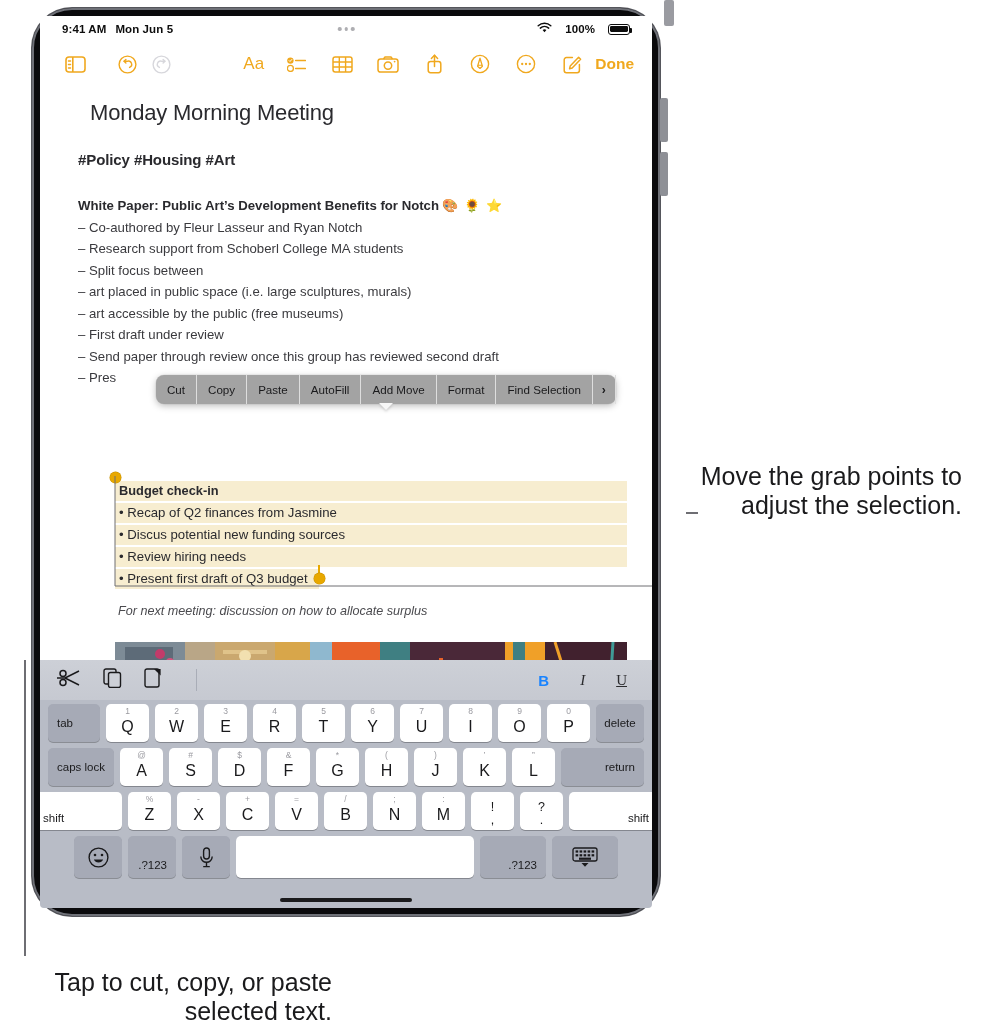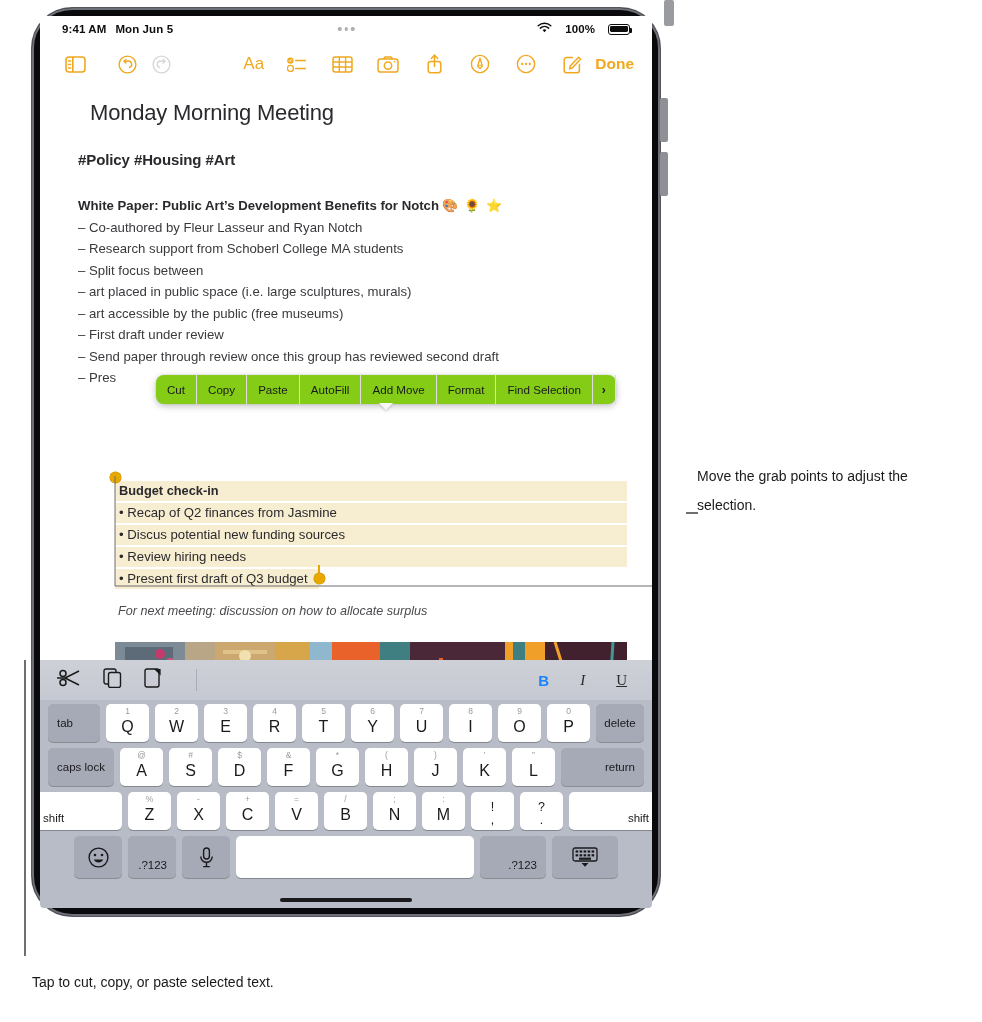--- a/index.html
+++ b/index.html
@@ -112,21 +112,21 @@
 
   
   .note-photo {
     position:absolute; left:75px; top:556px; width:512px; height:95px;
     overflow:hidden; background:#2a1f28;
   }
 
   
   .ctx-menu {
     position:absolute; left:116px; top:359px; height:29px;
-    background:#84cc16; border-radius:8px;
+    background:#a3a3a3; border-radius:8px;
     box-shadow:0 2px 7px rgba(0,0,0,0.26), 0 0 0 0.5px rgba(0,0,0,0.07);
     display:flex; align-items:stretch; z-index:40;
   }
   .ctx-item {
     display:flex; align-items:center; padding:0 11px;
     font-size:11.6px; color:#1a1a1c; white-space:nowrap;
     border-right:0.7px solid #dedede;
   }
   .ctx-item:last-child { border-right:none; }
   .ctx-chev { padding:0 9px; font-size:12px; color:#1a1a1c; font-weight:bold; }
@@ -178,21 +178,21 @@
   .key.dual .top { font-size:12.5px; line-height:14px; margin-top:4px; }
   .key.dual .bot { font-size:12.5px; line-height:12px; }
   .key.space { flex:0 0 238px; }
   .home-ind {
     position:absolute; left:50%; transform:translateX(-50%); bottom:6px;
     width:132px; height:4px; border-radius:3px; background:#1a1a1c;
   }
 
   
   .callout {
-    position:absolute; font-size:14px; color:#1a1a1c; line-height:29px;
+    position:absolute; font-size:25px; color:#1a1a1c; line-height:29px;text-align:right;
   }
   .callout-right { left:697px; top:462px; width:265px; }
   .callout-bottom { left:32px; top:968px; width:300px; }
   .leader {
     position:absolute; background:#6e6e73;
   }
 </style>
 </head>
 <body>
 

